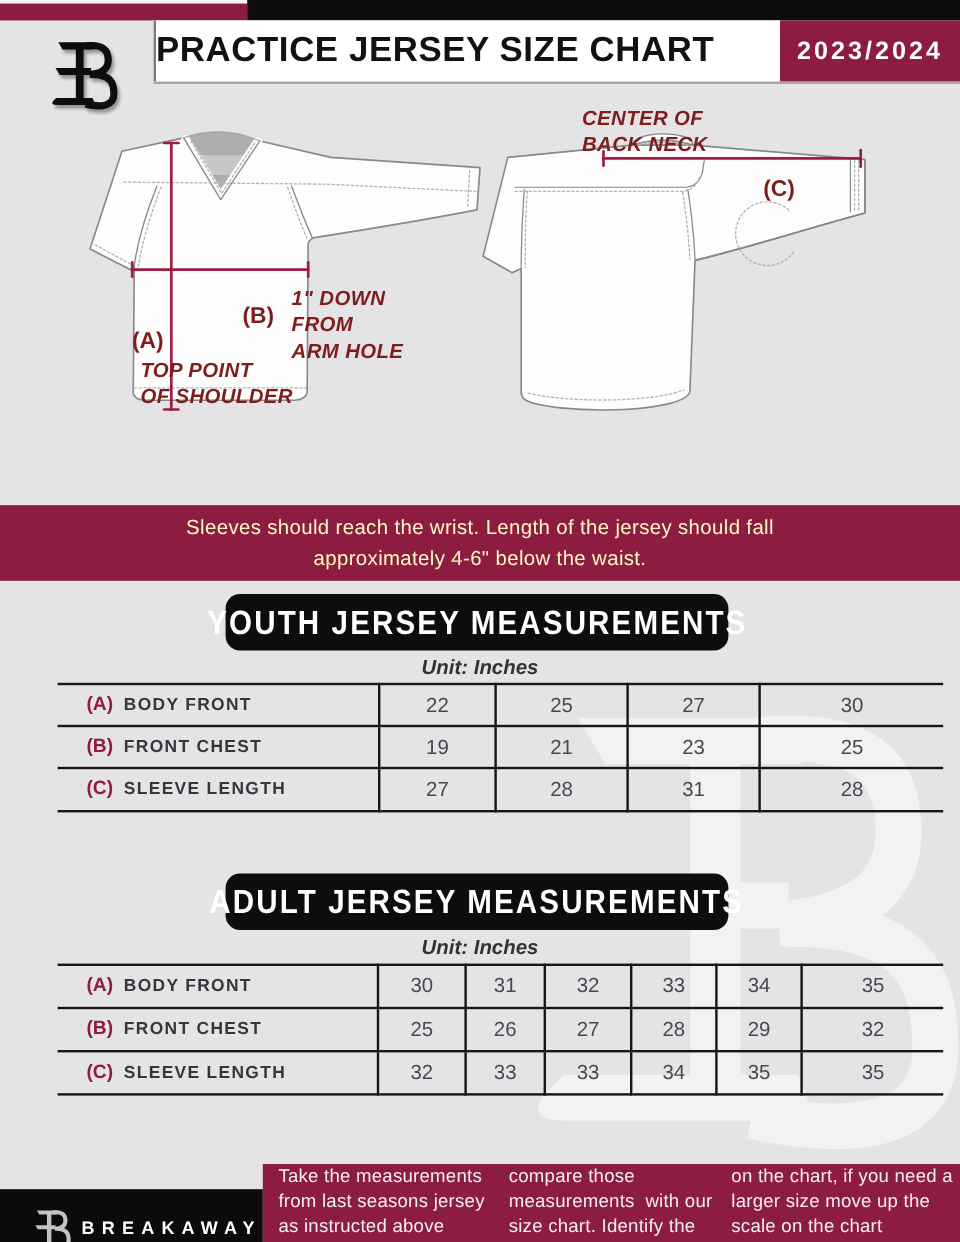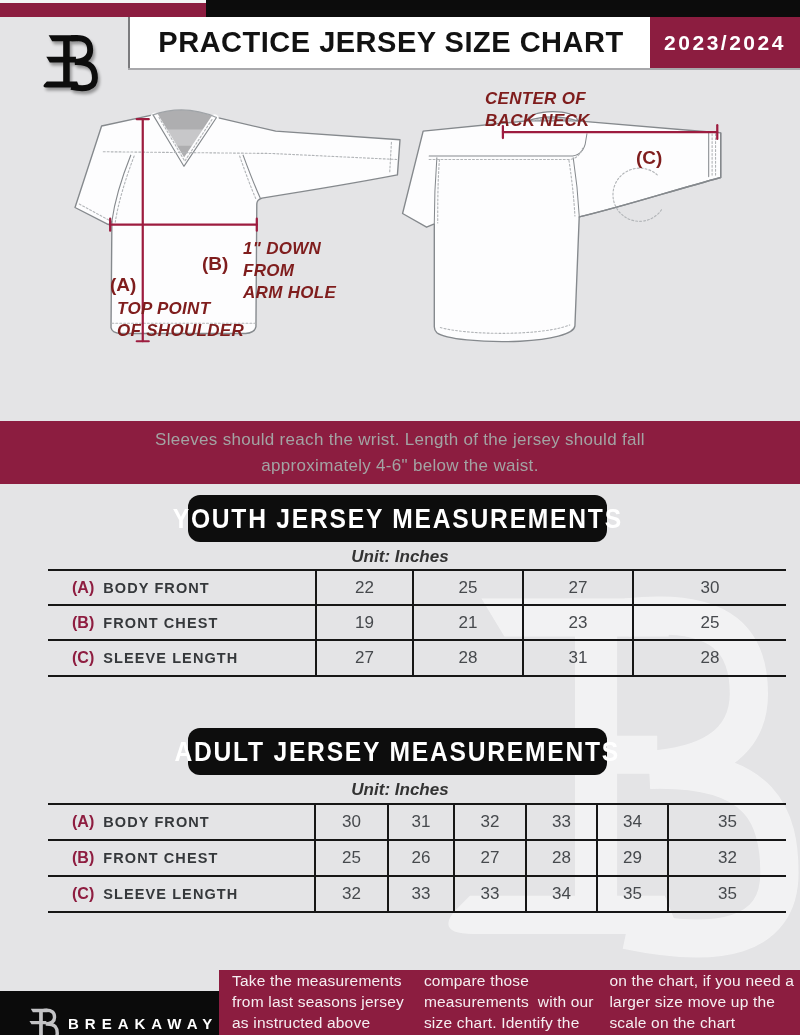--- a/index.html
+++ b/index.html
@@ -10,21 +10,21 @@
     -webkit-font-smoothing:antialiased;
   }
   .abs{position:absolute;}
 
   
   .top-white{left:0;top:0;width:206px;height:3px;background:#f4f4f5;}
   .top-maroon{left:0;top:3px;width:206px;height:14px;background:#8c1d40;}
   .top-black{left:206px;top:0;width:594px;height:17px;background:#0c0c0c;}
   .title-bar{
     left:128px;top:17px;width:522px;height:51px;background:#fff;
-    border-left:2px solid #7b7b7e;display:flex;align-items:center;justify-content:center;
+    border-left:2px solid #7b7b7e;display:flex;align-items:center;
   }
   .title-bar h1{
     margin:0;font-size:29px;font-weight:800;letter-spacing:.5px;color:#121212;white-space:nowrap;
   }
   .year-box{
     left:650px;top:17px;width:150px;height:51px;background:#8c1d40;
     display:flex;align-items:center;justify-content:center;
     color:#fff;font-size:21px;font-weight:700;letter-spacing:2.5px;white-space:nowrap;
   }
   .header-shadow{left:128px;top:68px;width:672px;height:2px;background:#a8a8ab;}
@@ -33,21 +33,21 @@
   
   .diagram-svg{left:0;top:60px;}
   .ann{color:#7f1d1d;position:absolute;}
   .ann .tag{font-size:19px;font-weight:800;font-style:normal;}
   .ann-note{font-style:italic;font-weight:600;font-size:17px;line-height:22px;letter-spacing:.3px;white-space:nowrap;}
 
   
   .notice{
     left:0;top:421px;width:800px;height:63px;background:#8c1d40;
     display:flex;flex-direction:column;align-items:center;justify-content:center;
-    color:#a3a3a3;font-size:17px;line-height:26px;letter-spacing:.3px;
+    color:#fef9c3;font-size:17px;line-height:26px;letter-spacing:.3px;
   }
 
   
   .watermark{left:428px;top:545px;opacity:.55;}
 
   
   .section-box{
     width:419px;height:47px;background:#0d0d0d;border-radius:12px;
     display:flex;align-items:center;justify-content:center;
   }

